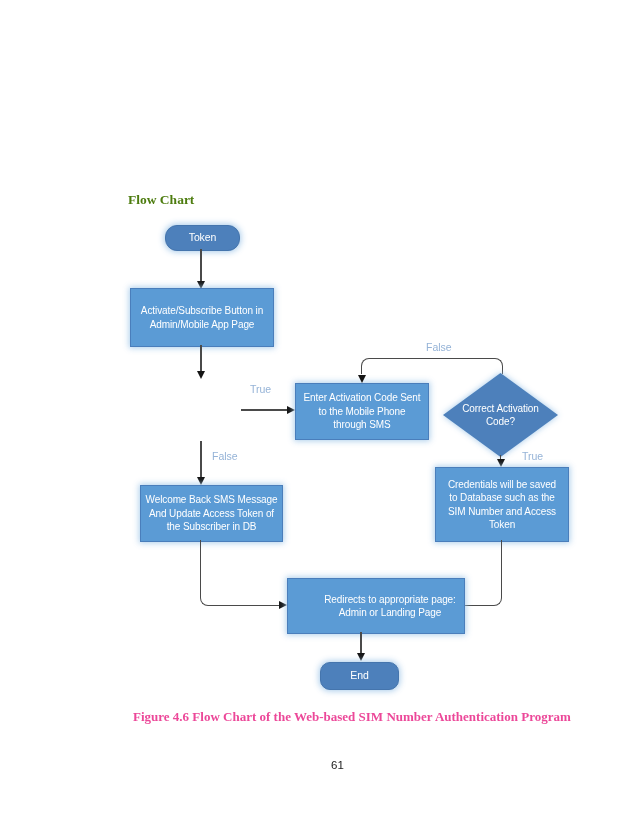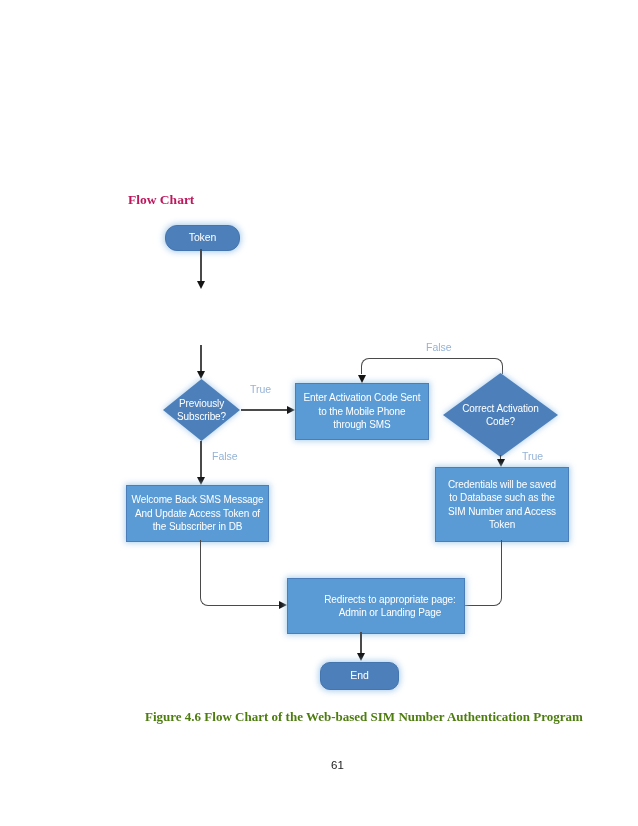--- a/index.html
+++ b/index.html
@@ -9,26 +9,26 @@
     --connector:#4a4a4a; --arrowhead:#151515;
   }
   html,body{margin:0;padding:0;background:#ffffff;}
   #page{
     position:relative; width:638px; height:826px; background:#ffffff;
     font-family:"Liberation Sans", sans-serif; overflow:hidden;
   }
   .heading{
     position:absolute; left:128px; top:192px;
     font-family:"Liberation Serif", serif; font-weight:bold;
-    font-size:13.5px; color:#be185d; white-space:nowrap;
+    font-size:13.5px; color:#4d7c0f; white-space:nowrap;
   }
   .caption{
-    position:absolute; left:145px; top:709px;
+    position:absolute; left:133px; top:709px;
     font-family:"Liberation Serif", serif; font-weight:bold;
-    font-size:13px; color:#4d7c0f; white-space:nowrap;
+    font-size:13px; color:#ec4899; white-space:nowrap;
   }
   .pagenum{
     position:absolute; left:331px; top:759px;
     font-size:11.5px; color:#222;
   }
   
   .node{
     position:absolute; display:flex; align-items:center; justify-content:center;
     text-align:center; color:var(--shape-text);
     font-size:10px; line-height:13.5px; letter-spacing:-0.1px;
@@ -73,28 +73,26 @@
 
 <div id="page">
 
   <div class="heading">Flow Chart</div>
 
   <div class="node stadium" style="left:165px; top:225px; width:73px; height:24px; border-radius:12px;">Token</div>
 
   <div class="line v" style="left:200.3px; top:249px; height:33px;"></div>
   <div class="arrow down" style="left:197px; top:281px;"></div>
 
+  <div class="node rect" style="left:130px; top:288px; width:142px; height:57px;">Activate/Subscribe Button in
+Admin/Mobile App Page</div>
 
   <div class="line v" style="left:200.3px; top:345px; height:27px;"></div>
   <div class="arrow down" style="left:197px; top:371px;"></div>
 
-  <div class="diamond-wrap" style="left:163px; top:379px; width:77px; height:62px;">
-    <div class="diamond">Previously
-Subscribe?</div>
-  </div>
 
   <div class="branch-label" style="left:250px; top:383px;">True</div>
   <div class="line h" style="left:241px; top:409.3px; width:47px;"></div>
   <div class="arrow right" style="left:287px; top:406.3px;"></div>
 
   <div class="node rect" style="left:295px; top:383px; width:132px; height:55px;">Enter Activation Code Sent
 to the Mobile Phone
 through SMS</div>
 
   <div class="branch-label" style="left:426px; top:341px;">False</div>
@@ -112,21 +110,21 @@
 
   <div class="node rect" style="left:435px; top:467px; width:132px; height:73px;">Credentials will be saved
 to Database such as the
 SIM Number and Access
 Token</div>
 
   <div class="branch-label" style="left:212px; top:450px;">False</div>
   <div class="line v" style="left:200.3px; top:441px; height:37px;"></div>
   <div class="arrow down" style="left:197px; top:477px;"></div>
 
-  <div class="node rect" style="left:126px; top:485px; width:141px; height:55px;">Welcome Back SMS Message
+  <div class="node rect" style="left:140px; top:485px; width:141px; height:55px;">Welcome Back SMS Message
 And Update Access Token of
 the Subscriber in DB</div>
 
   <div class="elbow" style="left:200px; top:540px; width:80px; height:65px; border-left-width:1.4px; border-bottom-width:1.4px; border-bottom-left-radius:8px;"></div>
   <div class="arrow right" style="left:279px; top:601px;"></div>
 
   <div class="elbow" style="left:442px; top:540px; width:58.5px; height:65px; border-right-width:1.4px; border-bottom-width:1.4px; border-bottom-right-radius:8px;"></div>
   <div class="arrow left" style="left:427px; top:601px;"></div>
 
   <div class="node rect" style="left:287px; top:578px; width:148px; height:54px;padding-left:28px;">Redirects to appropriate page:

